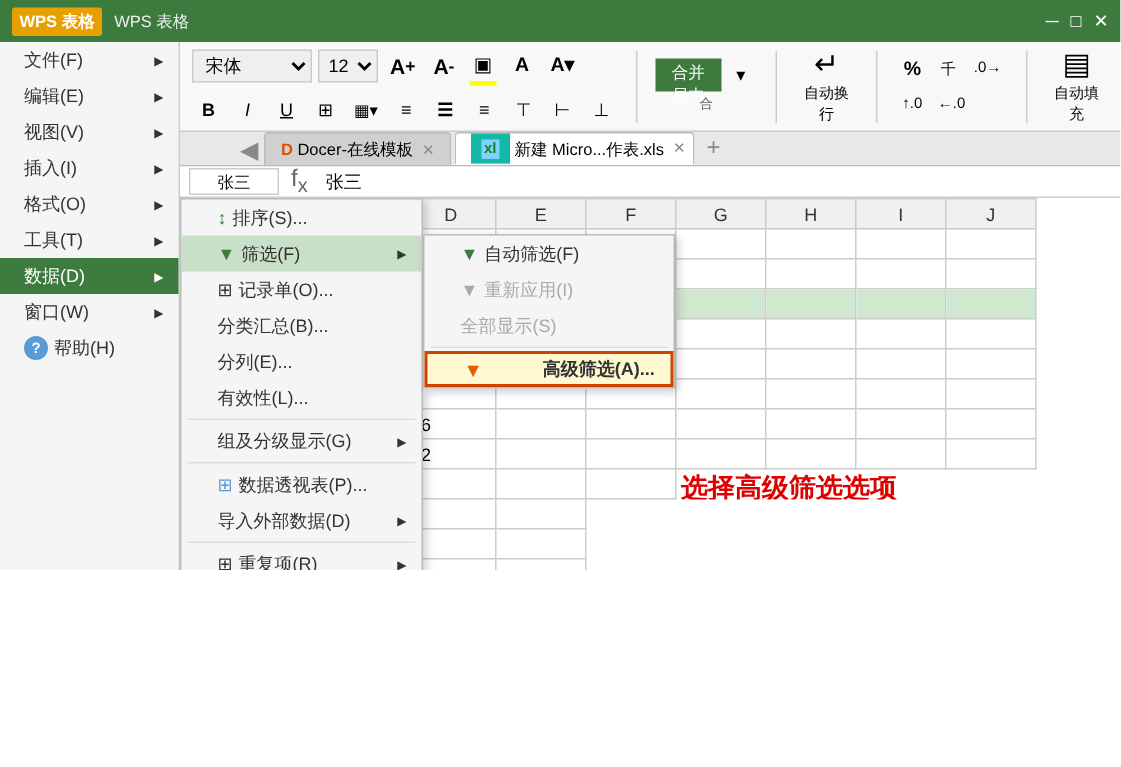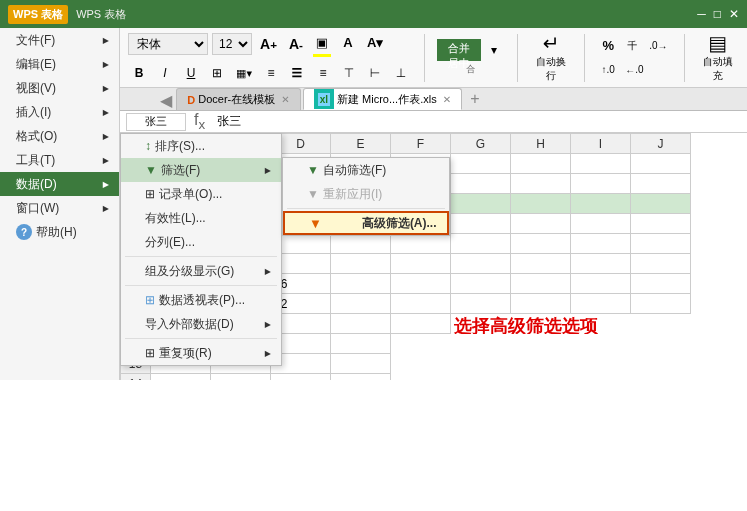--- a/index.html
+++ b/index.html
@@ -481,21 +481,21 @@
     </div>
 
     <div class="tab-bar">
       <span style="font-size:16px;color:#888;margin-right:4px;cursor:pointer;">◀</span>
       <div class="tab" style="background:#d0d0d0;">
         <span style="color:#e05000;font-weight:bold;font-size:11px;margin-right:3px;">D</span>
         <span>Docer-在线模板</span>
         <span class="tab-close">✕</span>
       </div>
       <div class="tab active">
-        <span style="color:#1e7d1e;font-weight:bold;font-size:10px;margin-right:3px;background:#7dd3fc;padding:1px 2px;border:4px solid #14b8a6;">xl</span>
+        <span style="color:#1e7d1e;font-weight:bold;font-size:10px;margin-right:3px;background:#7dd3fc;padding:1px 2px;border:7px solid #14b8a6;">xl</span>
         <span>新建 Micro...作表.xls</span>
         <span class="tab-close">✕</span>
       </div>
       <div class="tab-add">+</div>
     </div>
 
     <div class="formula-bar">
       <input class="cell-ref" value="张三" style="">
       <span class="formula-icon">f<sub>x</sub></span>
       <input class="formula-input" value="张三" style="">
@@ -665,24 +665,27 @@
             <div class="dropdown-item" style="background:#c8dfc8;display:flex;align-items:center;">
               <span style="color:#3c7a3d;margin-right:4px;font-size:12px;">▼</span>
               <span>筛选(F)</span>
               <span style="margin-left:auto;font-size:8px;">▶</span>
             </div>
             <div class="dropdown-item">
               <span style="margin-right:4px;">⊞</span>
               <span>记录单(O)...</span>
             </div>
             <div class="dropdown-item">
-              <span>有效性(L)...</span>
+              <span>分类汇总(B)...</span>
             </div>
             <div class="dropdown-item">
               <span>分列(E)...</span>
+            </div>
+            <div class="dropdown-item">
+              <span>有效性(L)...</span>
             </div>
             <div class="dropdown-separator"></div>
             <div class="dropdown-item">
               <span>组及分级显示(G)</span>
               <span style="margin-left:auto;font-size:8px;">▶</span>
             </div>
             <div class="dropdown-separator"></div>
             <div class="dropdown-item" style="display:flex;align-items:center;">
               <span style="margin-right:4px;color:#5b9bd5;">⊞</span>
               <span>数据透视表(P)...</span>
@@ -701,20 +704,23 @@
 
           <div class="dropdown-menu sub-dropdown" style="position:absolute;left:162px;top:24px;min-width:150px;">
             <div class="dropdown-item" style="display:flex;align-items:center;">
               <span style="color:#3c7a3d;margin-right:4px;">▼</span>
               <span>自动筛选(F)</span>
             </div>
             <div class="dropdown-item disabled" style="display:flex;align-items:center;color:#aaa;">
               <span style="color:#aaa;margin-right:4px;">▼</span>
               <span>重新应用(I)</span>
             </div>
+            <div class="dropdown-item disabled" style="color:#aaa;">
+              <span>全部显示(S)</span>
+            </div>
             <div class="dropdown-separator"></div>
             <div class="dropdown-item highlighted" style="display:flex;align-items:center;background:#fff8d0;border:2px solid #cc4400;">
               <span style="color:#e06000;margin-right:4px;font-size:13px;">▼</span>
               <span style="font-weight:bold;margin-left:36px;">高级筛选(A)...</span>
             </div>
           </div>
         </div>
       </div>
     </div>
   </div>

